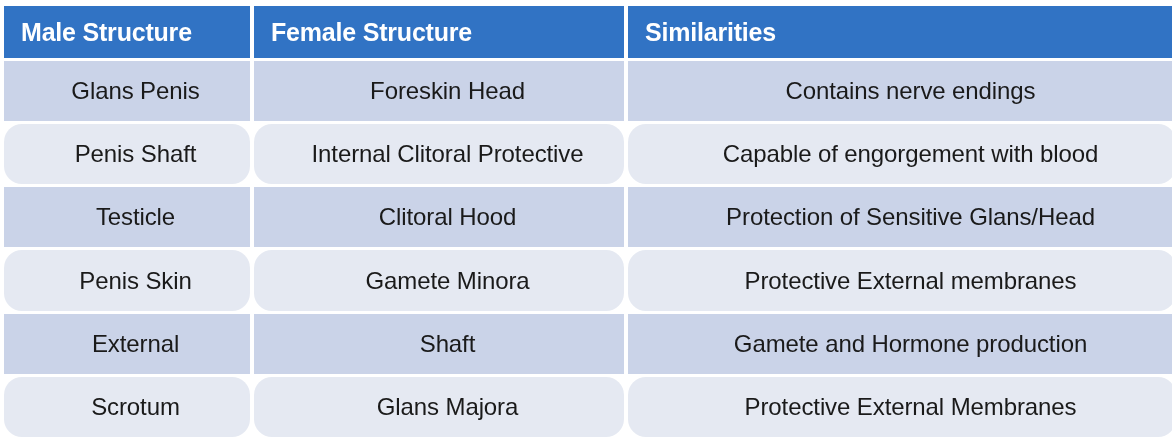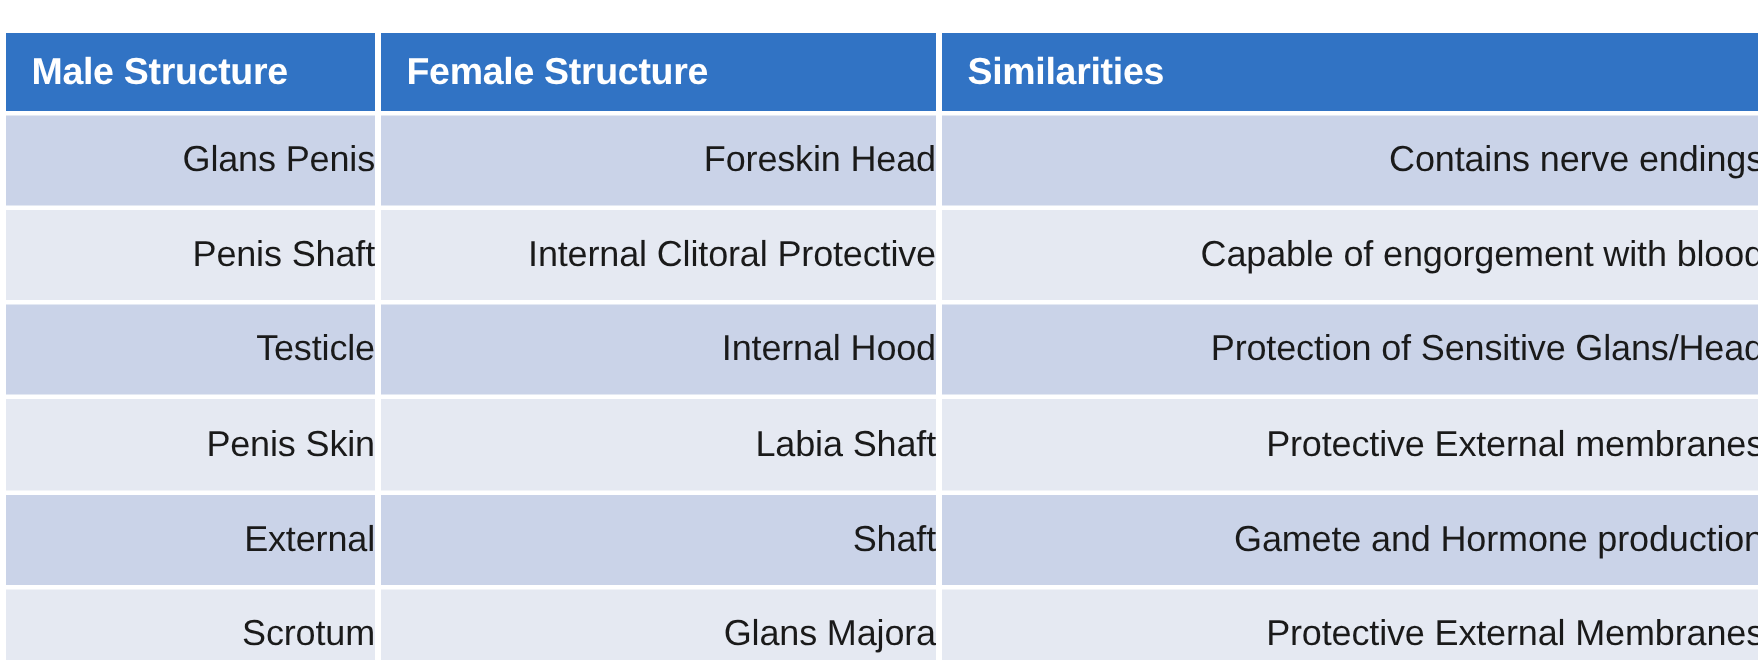--- a/index.html
+++ b/index.html
@@ -12,21 +12,21 @@
     height: 440px;
     font-family: "Liberation Sans", sans-serif;
     overflow: hidden;
   }
 
   .table-wrap {
     position: relative;
     width: 1052px;
     height: 440px;
     box-sizing: border-box;
-    padding-top: 19px;
+    padding-top: 3px;
     padding-right: 8px;
     background: #ffffff;
   }
 
   table.comparison {
     width: 100%;
     height: 437px;
     border-collapse: separate;
     border-spacing: 4px 3px;
     table-layout: fixed;
@@ -46,29 +46,29 @@
     vertical-align: middle;
     padding: 0 0 0 17px;
     height: 52px;
     letter-spacing: -0.2px;
   }
 
   tbody td {
     color: #1a1a1a;
     font-size: 24px;
     font-weight: normal;
-    text-align: right;
+    text-align: center;
     vertical-align: middle;
     padding: 0 0 0 17px;
     height: 59px;
     letter-spacing: -0.1px;
   }
 
   tbody tr.row-dark td { background: #cad3e8; }
-  tbody tr.row-light td { background: #e5e9f2; }
+  tbody tr.row-light td { background: #e5e9f2; border-radius: 18px; }
 </style>
 </head>
 <body>
 
 <div class="table-wrap">
   <table class="comparison">
     <colgroup>
       <col class="c1">
       <col class="c2">
       <col class="c3">
@@ -86,26 +86,26 @@
         <td>Foreskin Head</td>
         <td>Contains nerve endings</td>
       </tr>
       <tr class="row-light">
         <td>Penis Shaft</td>
         <td>Internal Clitoral Protective</td>
         <td>Capable of engorgement with blood</td>
       </tr>
       <tr class="row-dark">
         <td>Testicle</td>
-        <td>Internal Hood</td>
+        <td>Clitoral Hood</td>
         <td>Protection of Sensitive Glans/Head</td>
       </tr>
       <tr class="row-light">
         <td>Penis Skin</td>
-        <td>Labia Shaft</td>
+        <td>Gamete Minora</td>
         <td>Protective External membranes</td>
       </tr>
       <tr class="row-dark">
         <td>External</td>
         <td>Shaft</td>
         <td>Gamete and Hormone production</td>
       </tr>
       <tr class="row-light">
         <td>Scrotum</td>
         <td>Glans Majora</td>

